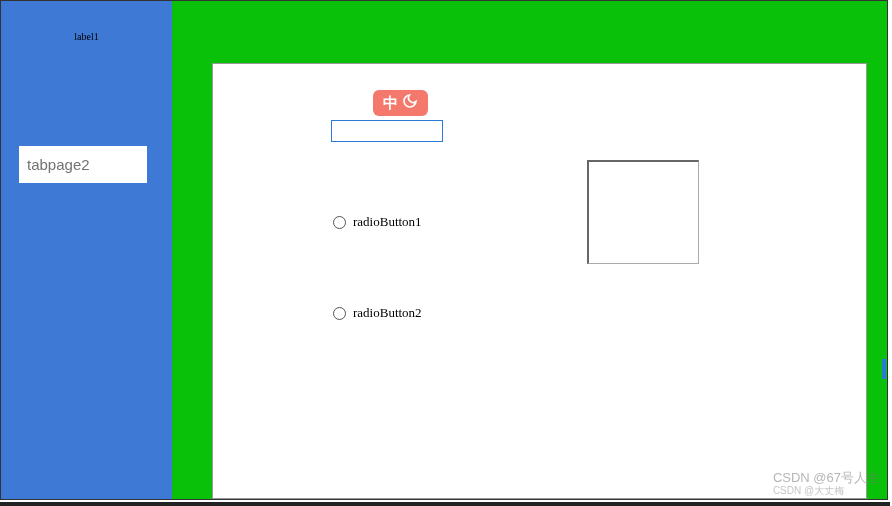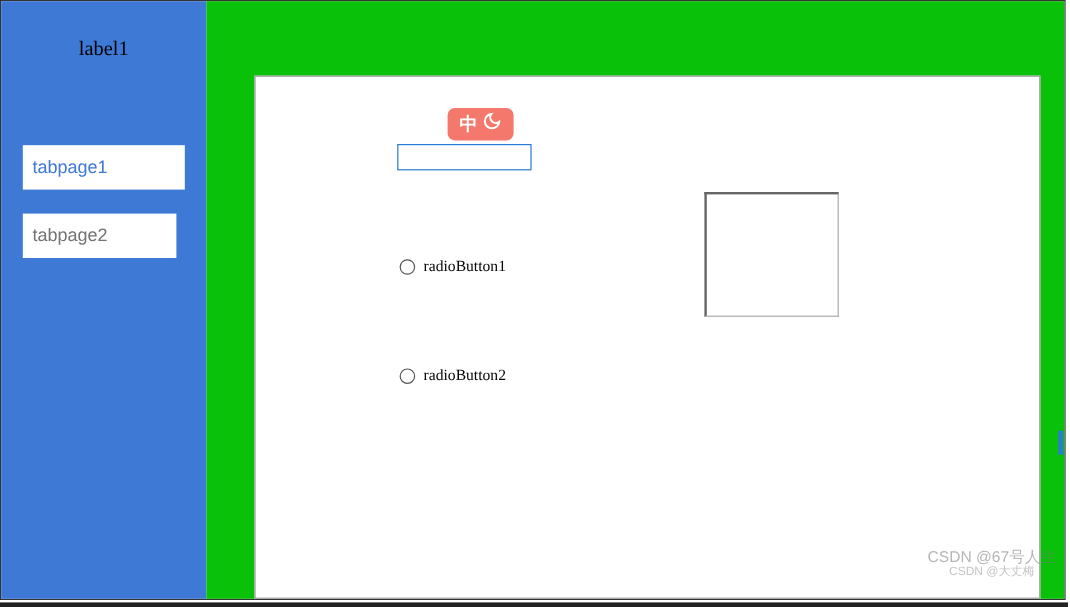--- a/index.html
+++ b/index.html
@@ -20,22 +20,22 @@
     .sidebar {
       width: 171px;
       background: #3e79d5;
       display: flex;
       flex-direction: column;
       padding-top: 30px;
     }
     .sidebar-label {
       color: #000;
       text-align: center;
-      margin-bottom: 70px;
-      font-size: 17px;
+      margin-bottom: 104px;
+      font-size: 10px;
     }
     .tab-item {
       background: #fff;
       color: #3e79d5;
       margin: 0 18px 20px 18px;
       padding: 10px 8px;
       font-size: 15px;
       font-family: Arial, sans-serif;
     }
     .tab-item.tab2 { color: #737373; margin-right: 25px; }
@@ -123,45 +123,42 @@
       position: absolute;
       right: 1px;
       top: 358px;
       width: 4px;
       height: 20px;
       background: #2a7bd6;
     }
     .watermark {
       position: absolute;
       right: 12px;
-      bottom: 24px;
+      bottom: 10px;
       font-size: 13px;
       color: rgba(120,120,120,0.55);
       font-family: Arial, sans-serif;
       line-height: 1.1;
-      text-align: center;
+      text-align: left;
       pointer-events: none;
     }
     .watermark .w2 { font-size: 10px; opacity: 0.8; }
     .bottom-dark {
       position: absolute;
       left: 0; bottom: 0;
       width: 890px; height: 4px;
       background: #222;
     }
   </style>
 </head>
 <body>
 
 <div class="container">
   <div class="sidebar">
     <div class="sidebar-label">label1</div>
-    <div class="tab-item">
-      <span>tabpage1</span>
-    </div>
     <div class="tab-item tab2">
       <span>tabpage2</span>
     </div>
   </div>
 
   <div class="main-area">
     <div class="content-panel">
 
       <div class="ime-badge">
         <span>中</span>

